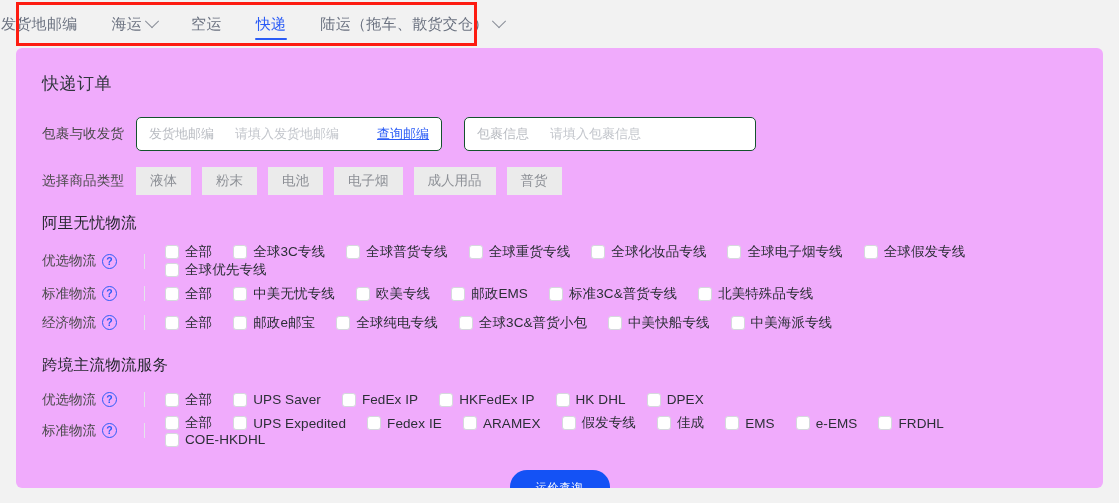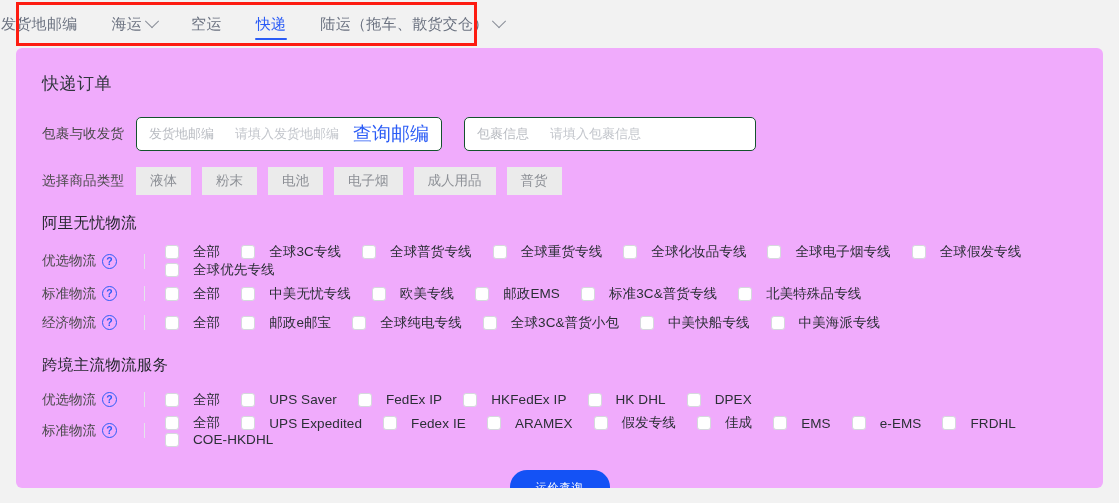--- a/index.html
+++ b/index.html
@@ -134,22 +134,23 @@
     white-space: nowrap;
   }
   .field-ph {
     font-size: 13px;
     color: #c3c6cc;
     margin-left: 21px;
     white-space: nowrap;
   }
   .field-link {
     margin-left: auto;
-    font-size: 19px;
+    font-size: 13px;
     color: #2b5cf6;
+    text-decoration: underline;
     cursor: pointer;
     white-space: nowrap;
   }
   .field-chev {
     margin-left: auto;
     width: 9px;
     height: 9px;
     border-right: 1.4px solid #c2c5cb;
     border-bottom: 1.4px solid #c2c5cb;
     transform: rotate(45deg) translate(-2px,-2px);
@@ -217,21 +218,21 @@
   }
   .cbs {
     display: flex;
     align-items: center;
     flex-wrap: wrap;
     gap: 0px;
   }
   .cb {
     display: flex;
     align-items: center;
-    gap: 14px;
+    gap: 6px;
     margin-right: 21px;
     cursor: pointer;
     white-space: nowrap;
     justify-content: center;
   }
   .cb .box {
     width: 14px;
     height: 14px;
     border: 1px solid #d5d8dd;
     border-radius: 3px;

